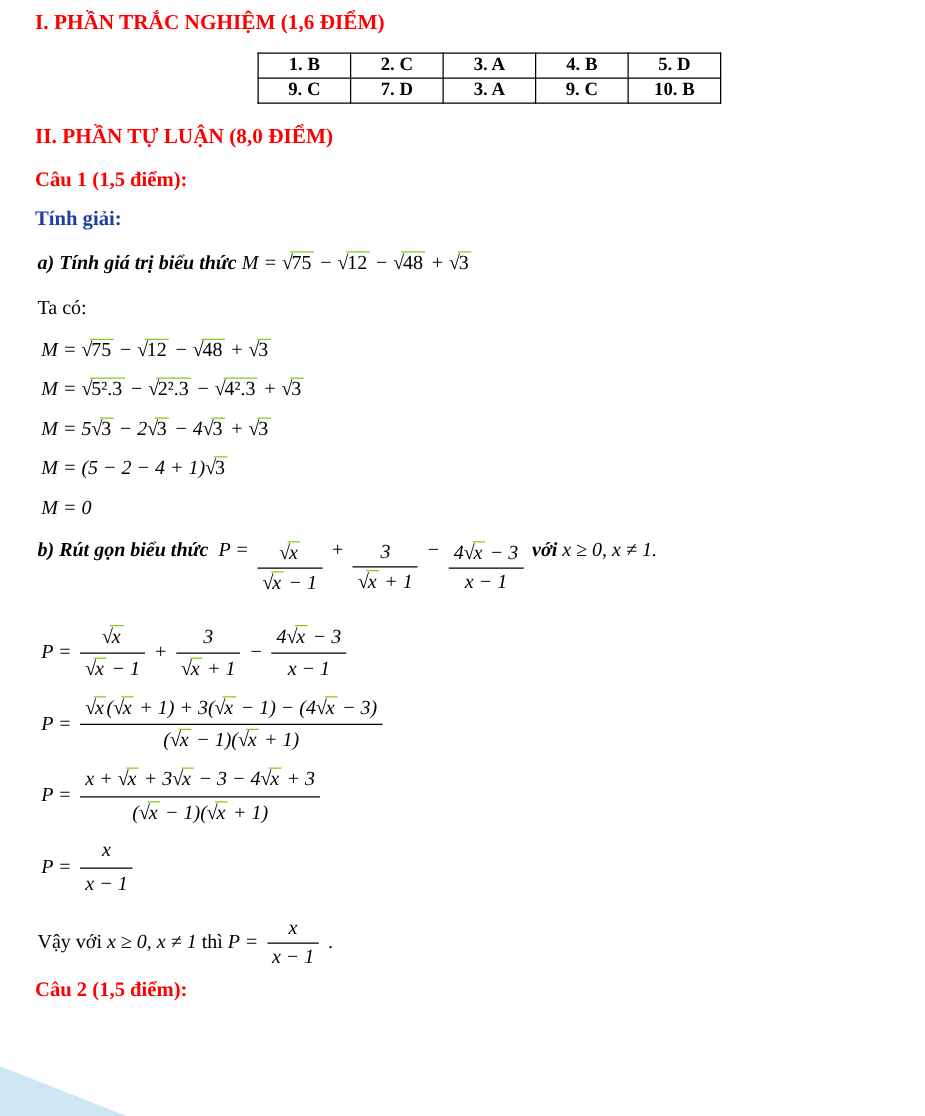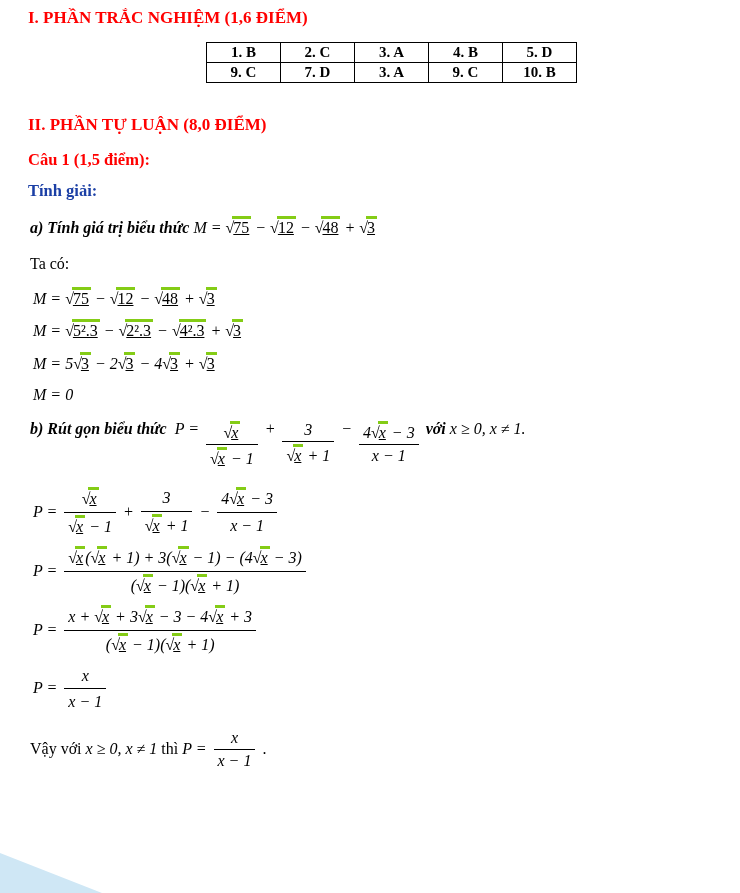--- a/index.html
+++ b/index.html
@@ -16,21 +16,21 @@
     color:var(--red,#ff0000);
     font-weight:bold;font-size:17px;
     margin:0;
   }
   .h-blue{
     color:var(--blue,#1b3fa5);
     font-weight:bold;font-size:16.5px;
     margin:0;
   }
 
-  .sec2{margin-top:32px;}
+  .sec2{margin-top:16px;}
   .cau1{margin-top:15px;font-size:16.5px;}
   .cachgiai{margin-top:11px;}
   .cau2{margin-top:6px;font-size:16.5px;}
 
   table.answers{
     border-collapse:collapse;
     margin:14px 0 0 178px;
   }
   table.answers td{
     border:1.5px solid #000;
@@ -55,26 +55,25 @@
   .pblock .mline{margin-top:8px;margin-bottom:8px;min-height:44px;display:flex;align-items:center;white-space:pre;}
   .p-conc{margin-top:14px;margin-left:2px;min-height:44px;display:flex;align-items:center;white-space:pre;}
 
   
   .it{font-style:italic;}
   .bi{font-style:italic;font-weight:bold;}
   .sq{white-space:nowrap;}
   .sq .rx{font-style:normal;}
   .sq .rc{
     display:inline-block;
-    border-top:3px solid #84cc16;
+    border-top:1px solid #84cc16;
     padding:0 2px 0 1px;
     margin-left:-2px;
     font-style:normal;
     line-height:1.15;
-    text-decoration:underline;
   }
   .sq .rc.itv{font-style:italic;}
   .fr{
     display:inline-block;
     vertical-align:middle;
     text-align:center;
     margin:0 3px;
   }
   .fr .nu{display:block;border-bottom:1px solid #000;padding:1px 4px 2px;}
   .fr .de{display:block;padding:2px 4px 0;}
@@ -119,32 +118,34 @@
   <p class="h-blue cachgiai">Tính giải:</p>
 
   <div class="mline m-stmt"><span class="bi">a) Tính giá trị biểu thức  </span><span class="it">M = </span><span class="sq"><span class="rx">√</span><span class="rc">75</span></span><span class="it"> − </span><span class="sq"><span class="rx">√</span><span class="rc">12</span></span><span class="it"> − </span><span class="sq"><span class="rx">√</span><span class="rc">48</span></span><span class="it"> + </span><span class="sq"><span class="rx">√</span><span class="rc">3</span></span></div>
 
   <p class="para">Ta có:</p>
 
   <div class="mblock">
     <div class="mline"><span class="it">M = </span><span class="sq"><span class="rx">√</span><span class="rc">75</span></span><span class="it"> − </span><span class="sq"><span class="rx">√</span><span class="rc">12</span></span><span class="it"> − </span><span class="sq"><span class="rx">√</span><span class="rc">48</span></span><span class="it"> + </span><span class="sq"><span class="rx">√</span><span class="rc">3</span></span></div>
     <div class="mline"><span class="it">M = </span><span class="sq"><span class="rx">√</span><span class="rc">5².3</span></span><span class="it"> − </span><span class="sq"><span class="rx">√</span><span class="rc">2².3</span></span><span class="it"> − </span><span class="sq"><span class="rx">√</span><span class="rc">4².3</span></span><span class="it"> + </span><span class="sq"><span class="rx">√</span><span class="rc">3</span></span></div>
     <div class="mline"><span class="it">M = 5</span><span class="sq"><span class="rx">√</span><span class="rc">3</span></span><span class="it"> − 2</span><span class="sq"><span class="rx">√</span><span class="rc">3</span></span><span class="it"> − 4</span><span class="sq"><span class="rx">√</span><span class="rc">3</span></span><span class="it"> + </span><span class="sq"><span class="rx">√</span><span class="rc">3</span></span></div>
+    <div class="mline"><span class="it">M = (5 − 2 − 4 + 1)</span><span class="sq"><span class="rx">√</span><span class="rc">3</span></span></div>
     <div class="mline"><span class="it">M = 0</span></div>
   </div>
 
 
   <div class="b-stmt"><span class="bi">b) Rút gọn biểu thức  </span><span class="it">P = </span><span class="fr"><span class="nu"><span class="sq"><span class="rx">√</span><span class="rc itv">x</span></span></span><span class="de"><span class="sq"><span class="rx">√</span><span class="rc itv">x</span></span><span class="it"> − 1</span></span></span><span class="it"> + </span><span class="fr"><span class="nu"><span class="it">3</span></span><span class="de"><span class="sq"><span class="rx">√</span><span class="rc itv">x</span></span><span class="it"> + 1</span></span></span><span class="it"> − </span><span class="fr"><span class="nu"><span class="it">4</span><span class="sq"><span class="rx">√</span><span class="rc itv">x</span></span><span class="it"> − 3</span></span><span class="de"><span class="it">x − 1</span></span></span><span class="bi"> với </span><span class="it">x ≥ 0, x ≠ 1.</span></div>
 
 
   <div class="pblock">
     <div class="mline"><span class="it">P = </span><span class="fr"><span class="nu"><span class="sq"><span class="rx">√</span><span class="rc itv">x</span></span></span><span class="de"><span class="sq"><span class="rx">√</span><span class="rc itv">x</span></span><span class="it"> − 1</span></span></span><span class="it"> + </span><span class="fr"><span class="nu"><span class="it">3</span></span><span class="de"><span class="sq"><span class="rx">√</span><span class="rc itv">x</span></span><span class="it"> + 1</span></span></span><span class="it"> − </span><span class="fr"><span class="nu"><span class="it">4</span><span class="sq"><span class="rx">√</span><span class="rc itv">x</span></span><span class="it"> − 3</span></span><span class="de"><span class="it">x − 1</span></span></span></div>
     <div class="mline"><span class="it">P = </span><span class="fr"><span class="nu"><span class="sq"><span class="rx">√</span><span class="rc itv">x</span></span><span class="it">(</span><span class="sq"><span class="rx">√</span><span class="rc itv">x</span></span><span class="it"> + 1</span><span class="it">) + 3(</span><span class="sq"><span class="rx">√</span><span class="rc itv">x</span></span><span class="it"> − 1</span><span class="it">) − (4</span><span class="sq"><span class="rx">√</span><span class="rc itv">x</span></span><span class="it"> − 3)</span></span><span class="de"><span class="it">(</span><span class="sq"><span class="rx">√</span><span class="rc itv">x</span></span><span class="it"> − 1</span><span class="it">)(</span><span class="sq"><span class="rx">√</span><span class="rc itv">x</span></span><span class="it"> + 1</span><span class="it">)</span></span></span></div>
     <div class="mline"><span class="it">P = </span><span class="fr"><span class="nu"><span class="it">x + </span><span class="sq"><span class="rx">√</span><span class="rc itv">x</span></span><span class="it"> + 3</span><span class="sq"><span class="rx">√</span><span class="rc itv">x</span></span><span class="it"> − 3 − 4</span><span class="sq"><span class="rx">√</span><span class="rc itv">x</span></span><span class="it"> + 3</span></span><span class="de"><span class="it">(</span><span class="sq"><span class="rx">√</span><span class="rc itv">x</span></span><span class="it"> − 1</span><span class="it">)(</span><span class="sq"><span class="rx">√</span><span class="rc itv">x</span></span><span class="it"> + 1</span><span class="it">)</span></span></span></div>
     <div class="mline"><span class="it">P = </span><span class="fr"><span class="nu"><span class="it">x</span></span><span class="de"><span class="it">x − 1</span></span></span></div>
   </div>
 
   <div class="p-conc"><span>Vậy với </span><span class="it">x ≥ 0, x ≠ 1</span><span> thì </span><span class="it">P = </span><span class="fr"><span class="nu"><span class="it">x</span></span><span class="de"><span class="it">x − 1</span></span></span><span> .</span></div>
 
+  <p class="h-red cau2">Câu 2 (1,5 điểm):</p>
 
 </div>
 
 <div class="corner-triangle"></div>
 
 </body></html>

